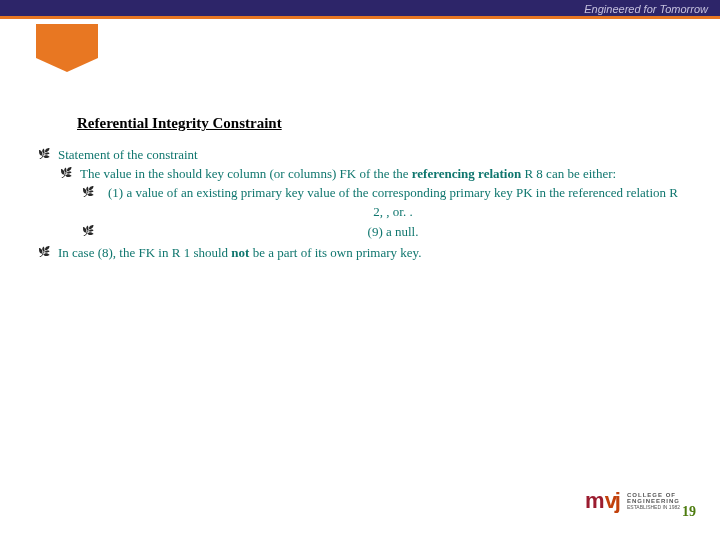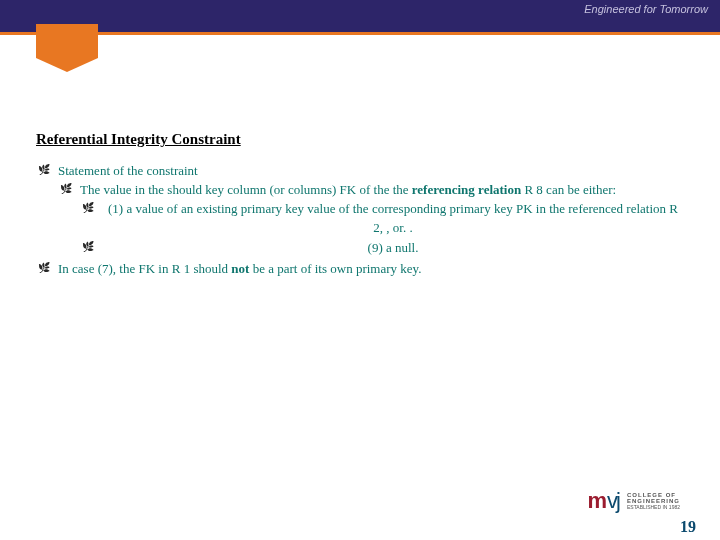--- a/index.html
+++ b/index.html
@@ -6,21 +6,21 @@
   body {
     width: 720px;
     height: 540px;
     background: #ffffff;
     font-family: Georgia, "Times New Roman", serif;
     position: relative;
     overflow: hidden;
   }
   .top-bar {
     width: 100%;
-    height: 32px;
+    height: 16px;
     background: #2d2569;
     position: relative;
   }
   .tagline {
     position: absolute;
     right: 12px;
     top: 3px;
     color: #c5c1de;
     font-family: Arial, sans-serif;
     font-size: 11px;
@@ -52,20 +52,21 @@
   }
   .content {
     padding: 96px 36px 0 36px;
   }
   .title {
     font-size: 15px;
     font-weight: bold;
     text-decoration: underline;
     margin-bottom: 14px;
     color: #000;
+    margin-left: 41px;
   }
   ul {
     list-style: none;
   }
   .lvl1 > li {
     position: relative;
     padding-left: 22px;
     font-size: 13px;
     line-height: 1.45;
     margin-bottom: 2px;
@@ -124,40 +125,40 @@
   }
   .logo-m {
     font-family: Arial, sans-serif;
     font-weight: bold;
     font-size: 22px;
     color: #9b1c2f;
     letter-spacing: -1px;
   }
   .logo-vj {
     font-family: Arial, sans-serif;
-    font-weight: normal;
+    font-weight: bold;
     font-size: 22px;
-    color: #0c4a6e;
+    color: #c2410c;
     letter-spacing: -2px;
     margin-left: -3px;
   }
   .logo-text {
     font-family: Arial, sans-serif;
     font-size: 5px;
     line-height: 1.1;
     color: #555;
     margin-left: 4px;
   }
   .logo-text .c1 { font-weight: bold; font-size: 6px; letter-spacing: 1px;}
   .page-num {
     position: absolute;
     right: 24px;
-    bottom: 4px;
-    font-size: 16px;
-    color: #0c4a6e;
+    bottom: 20px;
+    font-size: 14px;
+    color: #4d7c0f;
     font-weight: bold;
     font-family: Georgia, serif;
   }
 </style>
 </head>
 <body>
 
 <div class="top-bar">
   <span class="tagline">Engineered for Tomorrow</span>
 </div>
@@ -178,21 +179,21 @@
               <span>(1) a value of an existing primary key value of the corresponding primary key PK in the referenced relation R 2, , or. .</span>
             </li>
             <li>
               <span>(9) a null.</span>
             </li>
           </ul>
         </li>
       </ul>
     </li>
     <li>
-      <span>In case (7), the FK in R 1 should </span><span class="bold">not</span><span> be a part of its own primary key.</span>
+      <span>In case (8), the FK in R 1 should </span><span class="bold">not</span><span> be a part of its own primary key.</span>
     </li>
   </ul>
 </div>
 
 <div class="logo">
   <span class="logo-m">m</span>
     <span class="logo-vj">vj</span>
   <div class="logo-text">
     <div class="c1">COLLEGE OF</div>
     <div class="c1">ENGINEERING</div>

